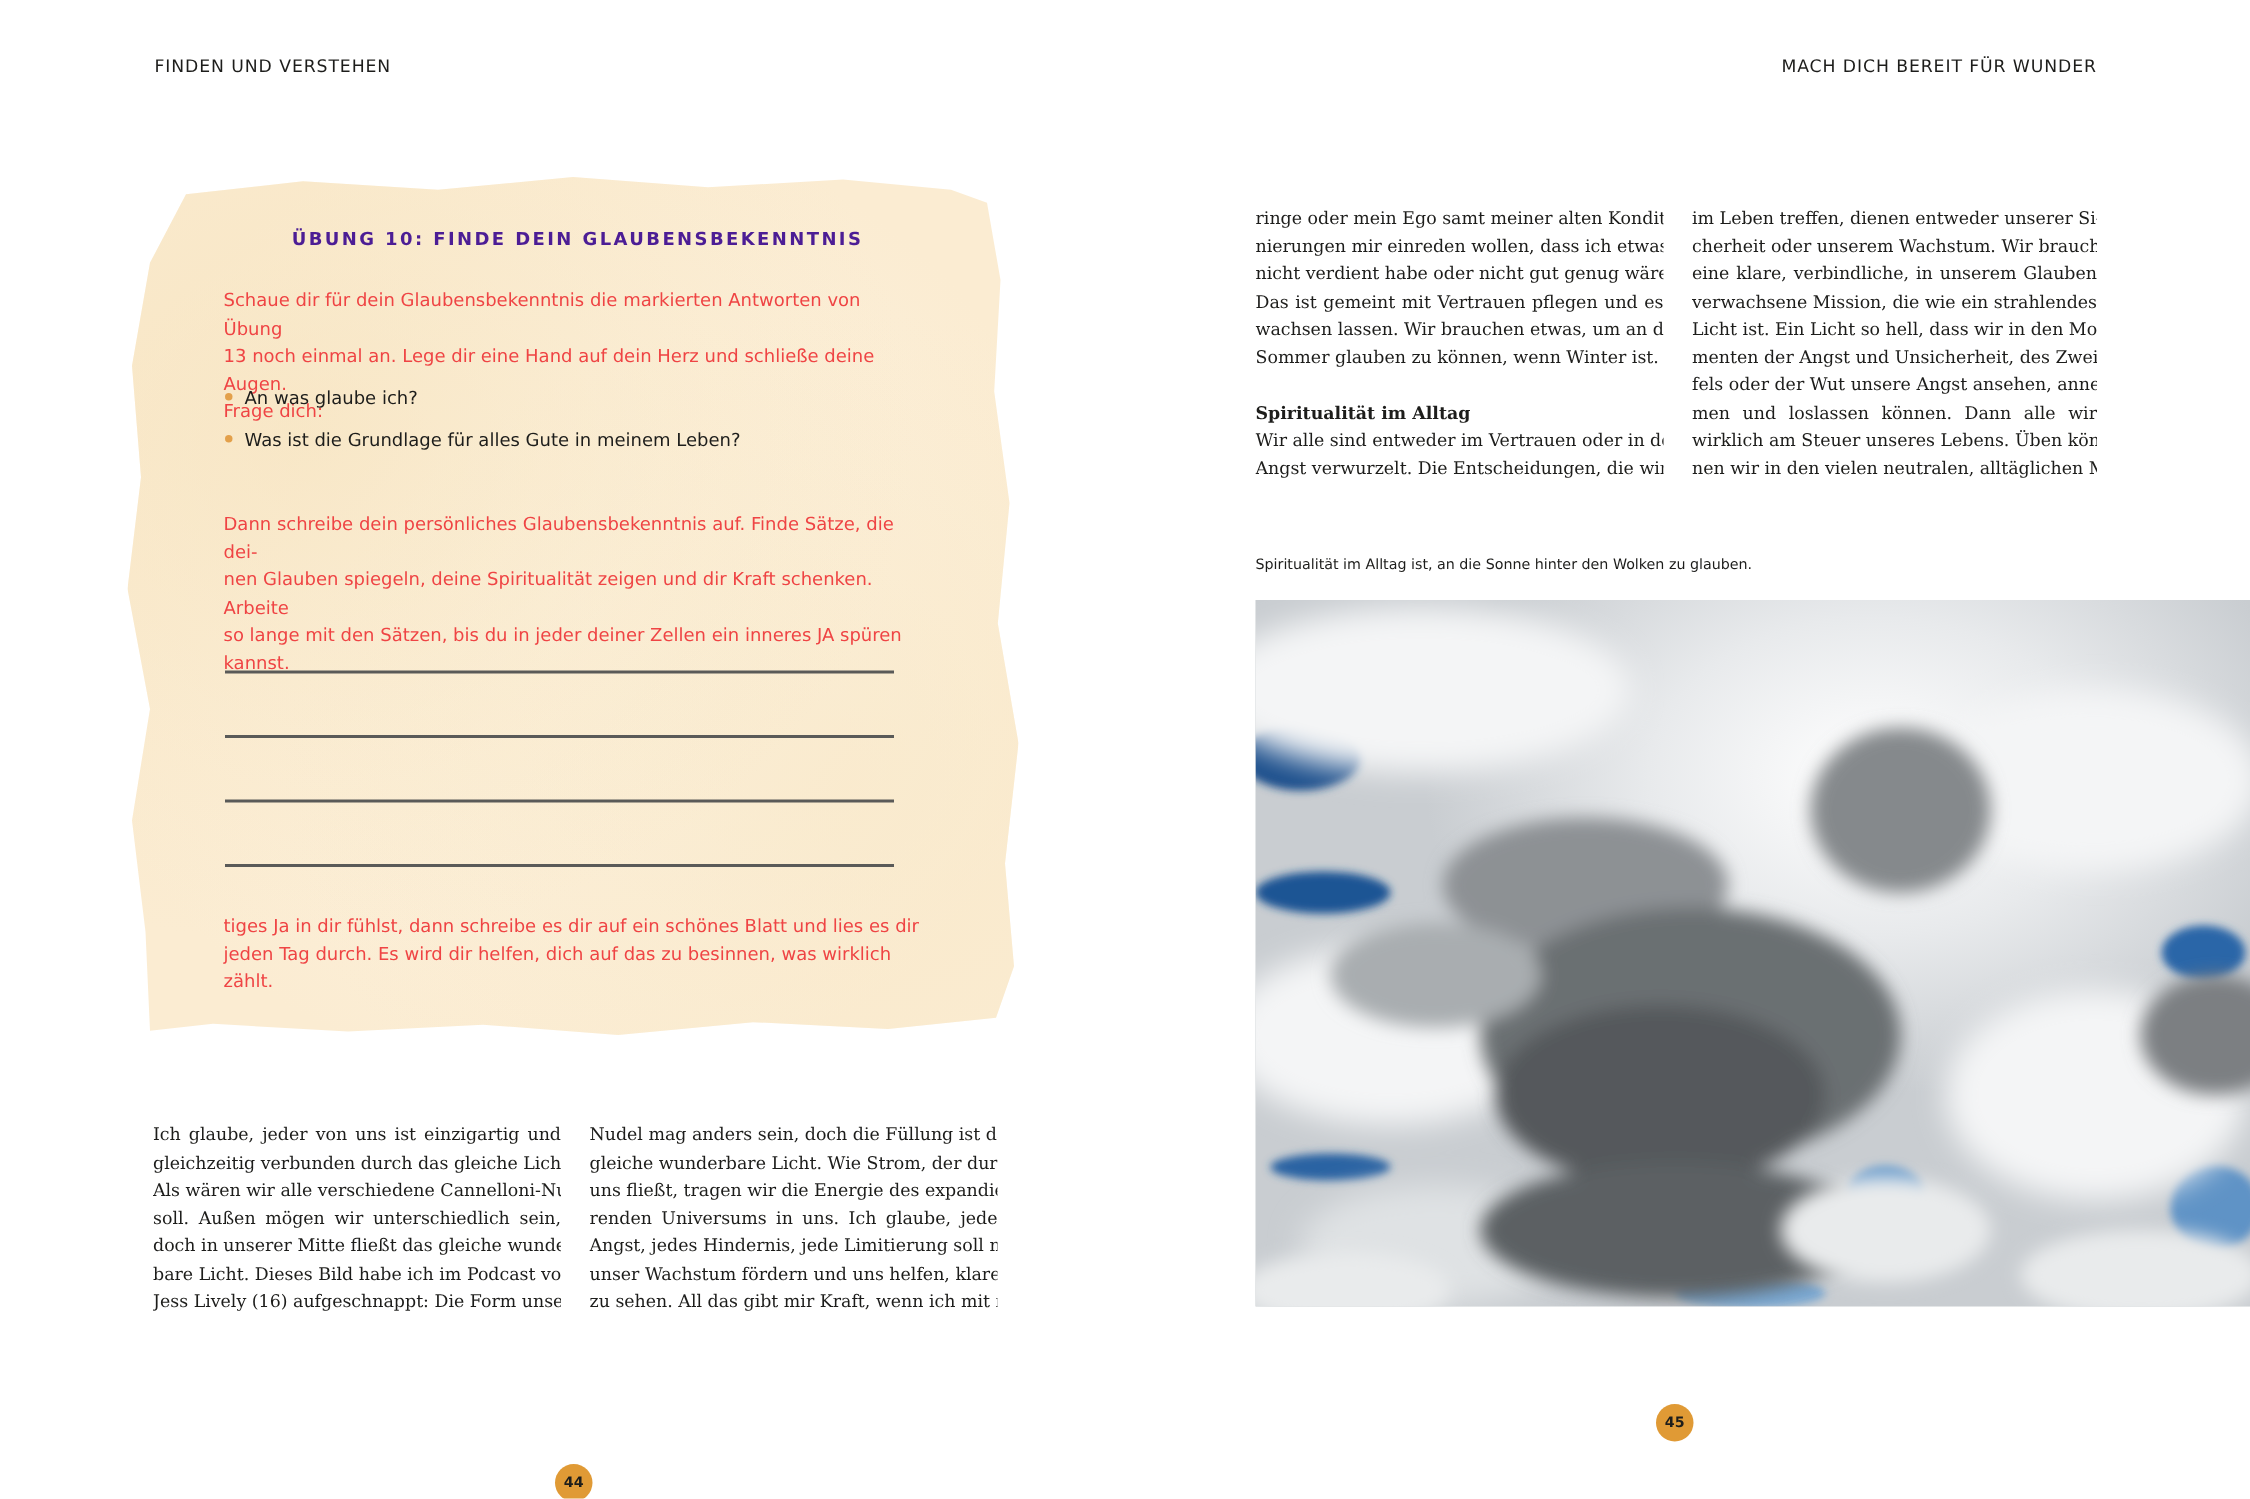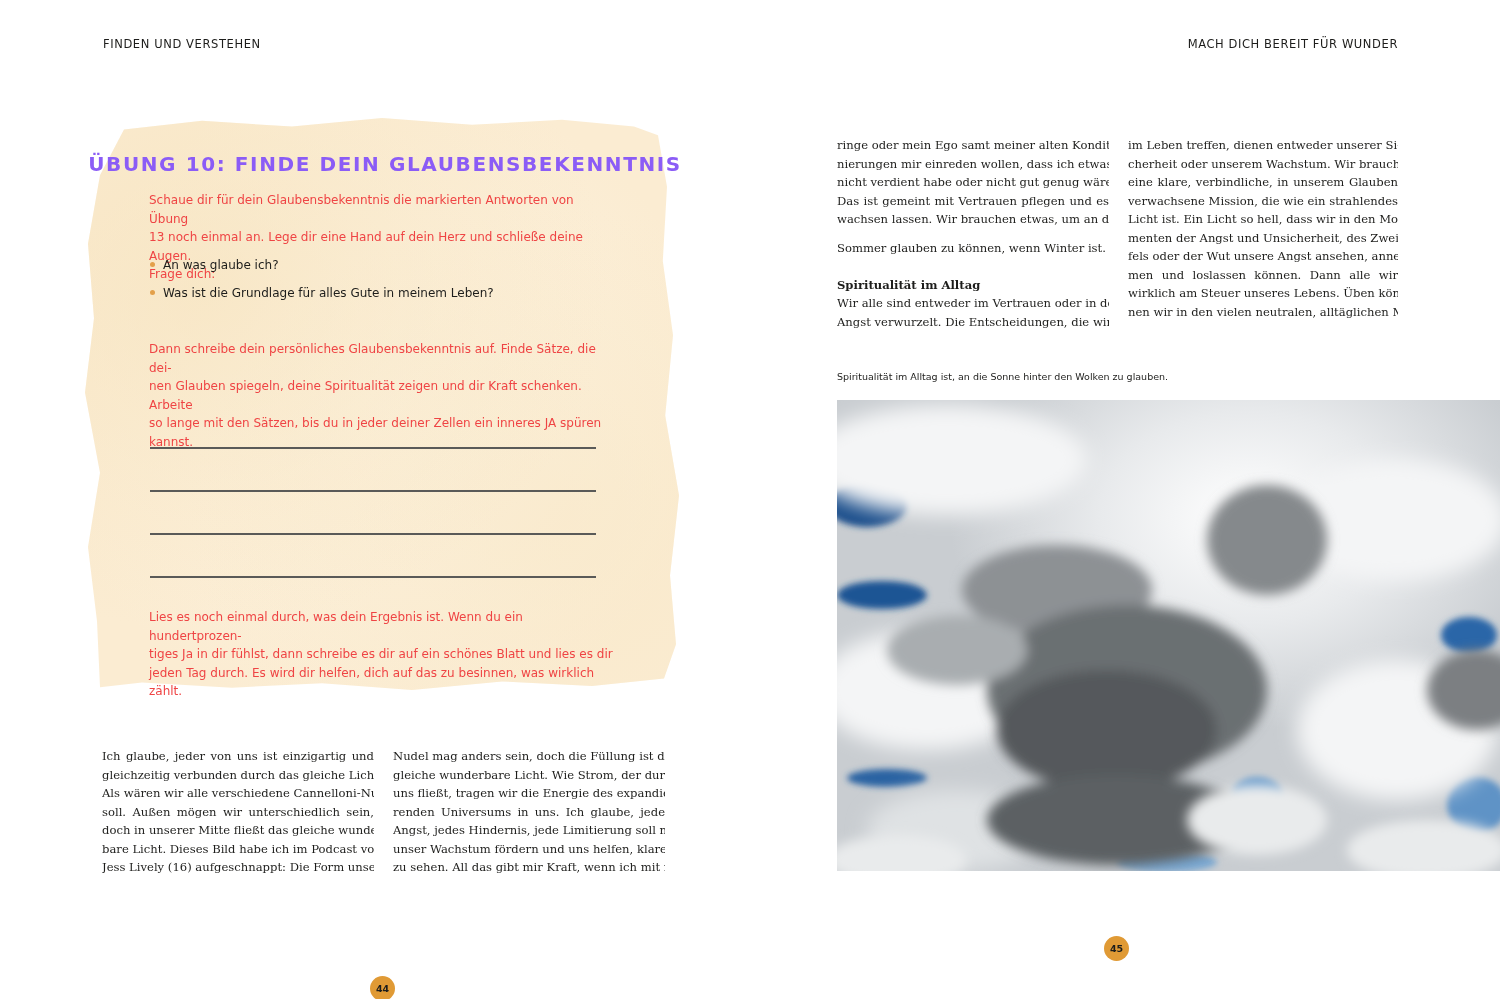--- a/index.html
+++ b/index.html
@@ -26,21 +26,21 @@
     clip-path: polygon(
       7% 2%, 20% 0.5%, 35% 1.5%, 50% 0%, 65% 1.2%, 80% 0.3%, 92% 1.5%, 96% 3%,
       97.5% 12%, 96.8% 25%, 98.5% 38%, 97.2% 52%, 99.5% 66%, 98% 80%, 99% 92%, 97% 98%,
       85% 99.3%, 70% 98.5%, 55% 100%, 40% 98.8%, 25% 99.6%, 10% 98.7%, 3% 99.5%,
       2.5% 88%, 1% 75%, 3% 62%, 0.5% 48%, 2% 35%, 1% 22%, 3% 10%
     );
   }
   .paper-title {
     position: absolute; left: 0; right: 0; top: 152px; text-align: center;
     font-family: "DejaVu Sans", sans-serif; font-weight: bold;
-    font-size: 20px; letter-spacing: 1.6px; color: #8b5cf6;
+    font-size: 12px; letter-spacing: 1.6px; color: #4c1d95;
     padding-left: 0; width: 770px;
   }
   .paper-text {
     position: absolute; left: 149px; width: 465px;
     font-family: "DejaVu Sans", sans-serif; font-size: 12px; line-height: 18.5px;
     color: #ef4444;
   }
   .p-intro { top: 191px; }
   .bullets { position: absolute; left: 149px; top: 256px; list-style: none;
     font-family: "DejaVu Sans", sans-serif; font-size: 12px; color: #1d1d1b; }
@@ -52,21 +52,21 @@
   .p-outro { top: 608px; }
 
   
   .col {
     position: absolute; width: 272px;
     font-family: "DejaVu Serif", serif; font-size: 11.6px; line-height: 18.5px;
     color: #1d1d1b; text-align: justify;
   }
   .col .ln { display: block; height: 18.5px; white-space: nowrap; overflow: hidden;
     text-align: justify; text-align-last: justify; }
-  .col .ln.last { text-align-last: left; margin-top: 10px; }
+  .col .ln.last { text-align-last: left; }
   .col-l1 { left: 102px; top: 747px; }
   .col-l2 { left: 393px; top: 747px; }
   .col-r1 { left: 837px; top: 136px; }
   .col-r2 { left: 1128px; top: 136px; width: 270px; }
   .subhead { font-weight: bold; text-align-last: left !important; }
 
   .caption {
     position: absolute; left: 837px; top: 371px;
     font-family: "DejaVu Sans", sans-serif; font-size: 9.5px; color: #1d1d1b;
   }
@@ -121,21 +121,20 @@
     <div>so lange mit den Sätzen, bis du in jeder deiner Zellen ein inneres JA spüren</div>
     <div>kannst.</div>
   </div>
 
   <div class="write-line" style="top:447px"></div>
   <div class="write-line" style="top:490px"></div>
   <div class="write-line" style="top:533px"></div>
   <div class="write-line" style="top:576px"></div>
 
   <div class="paper-text p-outro">
-    <div>Lies es noch einmal durch, was dein Ergebnis ist. Wenn du ein hundertprozen-</div>
     <div>tiges Ja in dir fühlst, dann schreibe es dir auf ein schönes Blatt und lies es dir</div>
     <div>jeden Tag durch. Es wird dir helfen, dich auf das zu besinnen, was wirklich zählt.</div>
   </div>
 
   <div class="col col-l1">
     <span class="ln">Ich glaube, jeder von uns ist einzigartig und</span>
     <span class="ln">gleichzeitig verbunden durch das gleiche Licht.</span>
     <span class="ln">Als wären wir alle verschiedene Cannelloni-Nu-</span>
     <span class="ln">soll. Außen mögen wir unterschiedlich sein,</span>
     <span class="ln">doch in unserer Mitte fließt das gleiche wunder-</span>

